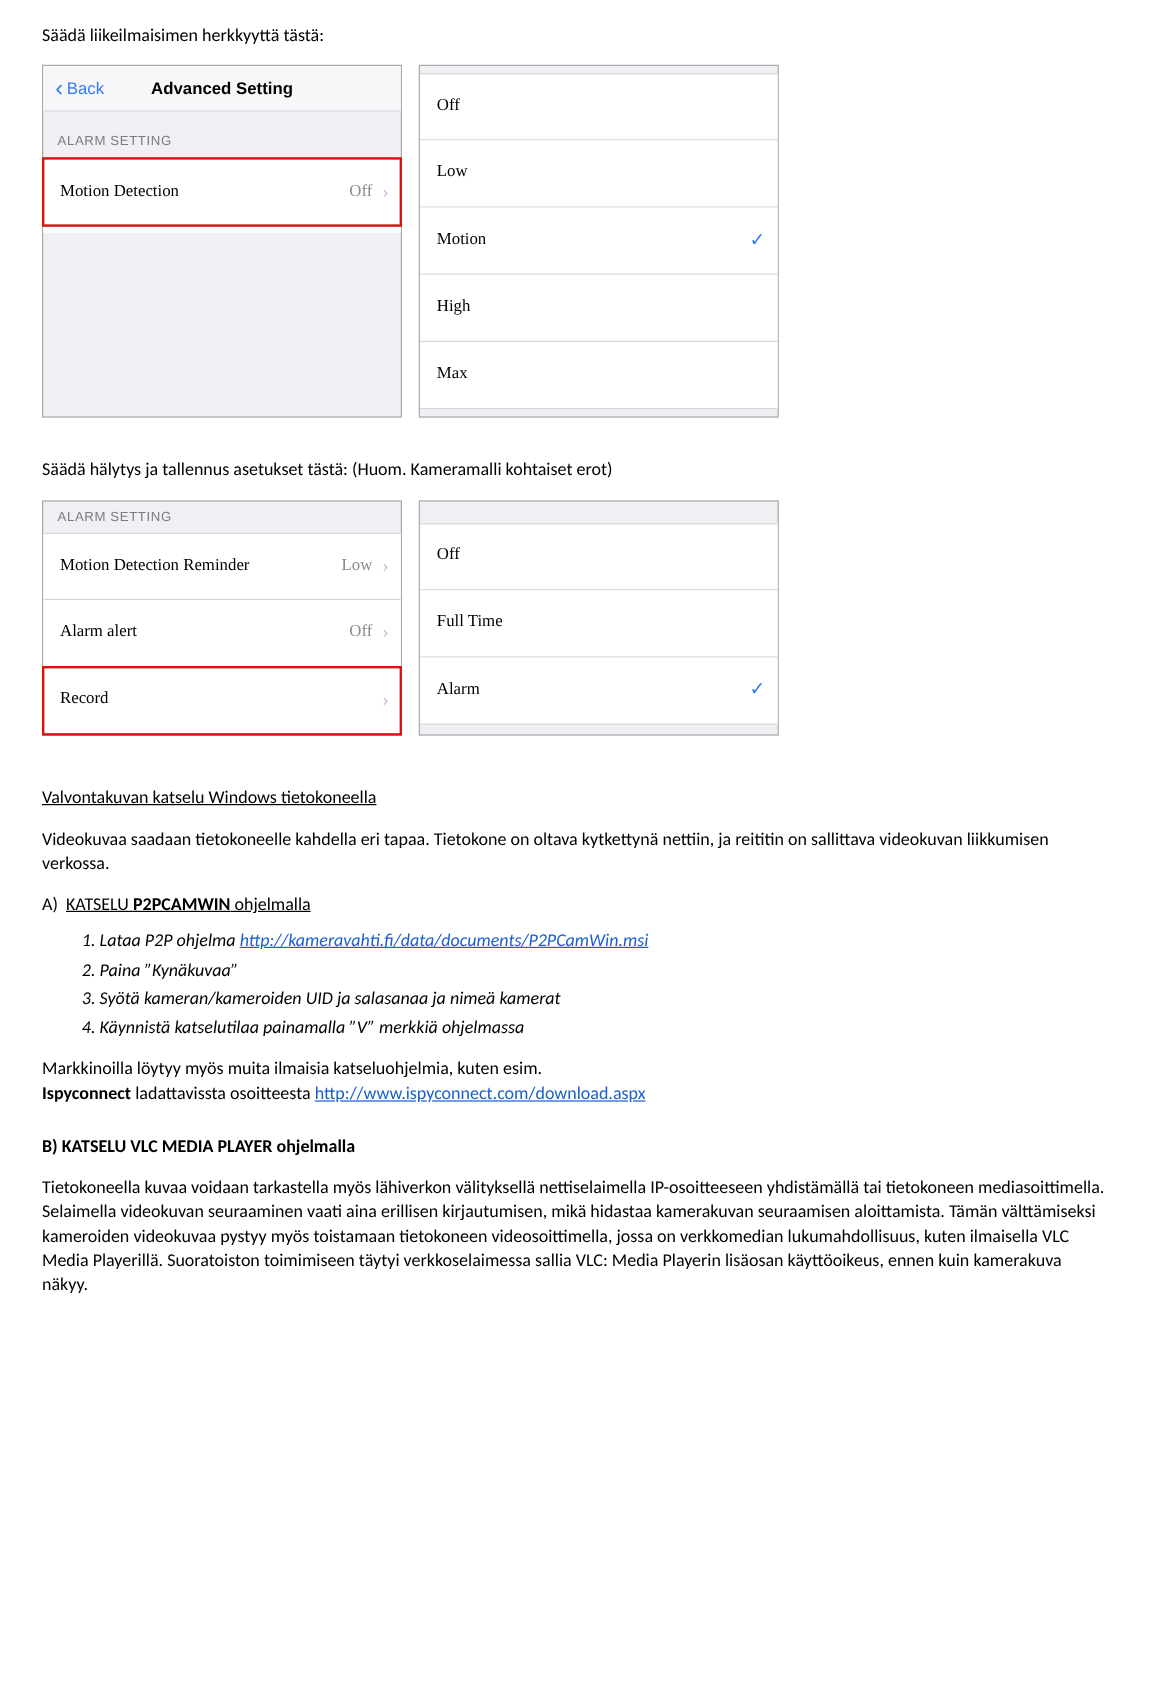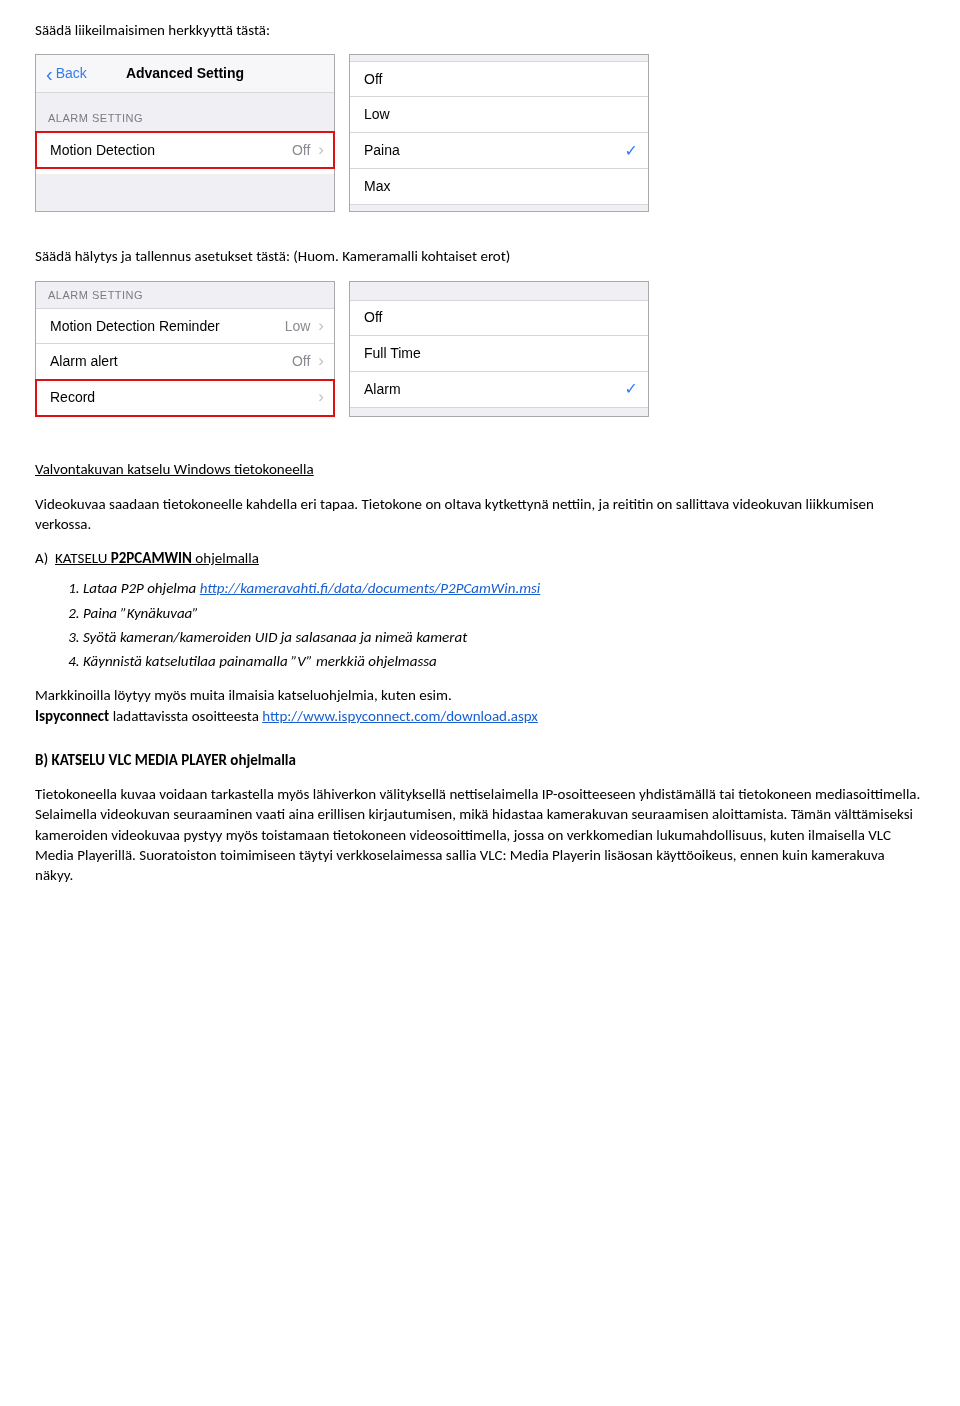--- a/index.html
+++ b/index.html
@@ -51,25 +51,26 @@
   .ios-group-label {
     font-size: 11px;
     color: #7a7a80;
     letter-spacing: 0.5px;
     padding: 18px 28px 6px 12px;
   }
   .ios-item {
     background: #fff;
     border-top: 1px solid #d6d6db;
     border-bottom: 1px solid #d6d6db;
-    height: 36px;
+    height: 56px;
     display: flex;
     align-items: center;
     justify-content: space-between;
     padding: 0 10px 0 14px;
+    font-family: Liberation Serif, serif;
   }
   .ios-item + .ios-item { border-top: none; }
   .ios-item .lbl { color: #000; }
   .ios-item .val { color: #8a8a90; display: flex; align-items: center; gap: 8px; }
   .chev-right { color: #c3c3c9; font-size: 17px; }
   .check { color: #2f7cf6; font-size: 16px; }
   .hl-red { outline: 2px solid #d11; outline-offset: -1px; }
   
   .p1 { width: 300px; }
   .p2 { width: 300px; }
@@ -122,24 +123,28 @@
     <div style="height:6px;"></div>
     <div class="ios-item">
       <span class="lbl">Off</span>
       <span class="val"></span>
     </div>
     <div class="ios-item">
       <span class="lbl">Low</span>
       <span class="val"></span>
     </div>
     <div class="ios-item">
-      <span class="lbl">Paina</span>
+      <span class="lbl">Motion</span>
       <span class="val">
           <span class="check">✓</span>
         </span>
+    </div>
+    <div class="ios-item">
+      <span class="lbl">High</span>
+      <span class="val"></span>
     </div>
     <div class="ios-item">
       <span class="lbl">Max</span>
       <span class="val"></span>
     </div>
     <div style="height:6px;"></div>
   </div>
 </div>
 
 <div class="gap10"></div>

